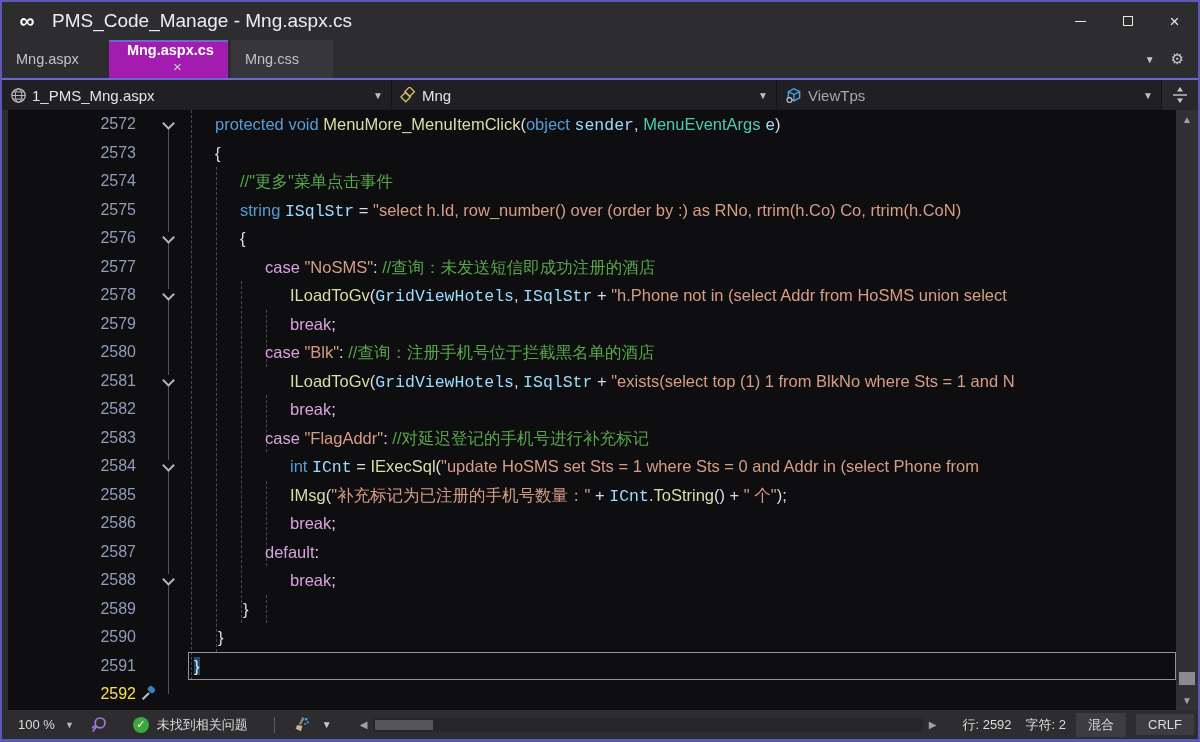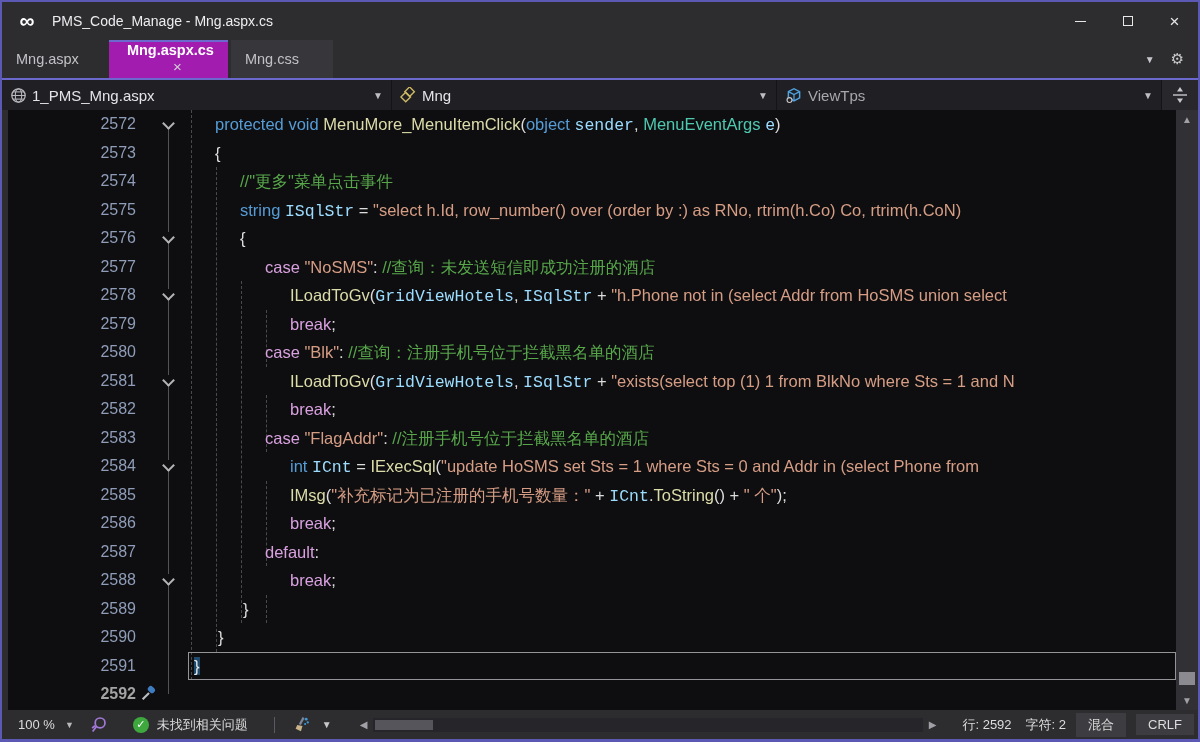--- a/index.html
+++ b/index.html
@@ -10,21 +10,21 @@
     width:1200px; height:742px;
     border:2px solid #5B59B4; border-bottom-width:3px;
     background:#2D2D30;
     display:flex; flex-direction:column;
     overflow:hidden;
   }
 
   
   .titlebar{ height:38px; background:#2D2D30; display:flex; align-items:center; flex:0 0 auto; }
   .vs-logo{ width:38px; text-align:center; color:#FFFFFF; font-size:21px; font-weight:bold; margin-left:6px; }
-  .title-text{ color:#EDEDF0; font-size:14px; margin-left:6px; flex:1 1 auto; white-space:nowrap; }
+  .title-text{ color:#EDEDF0; font-size:19px; margin-left:6px; flex:1 1 auto; white-space:nowrap; }
   .win-controls{ display:flex; height:100%; }
   .win-btn{ width:47px; height:100%; display:flex; align-items:center; justify-content:center; color:#E8E8E8; font-size:16px; }
   .min-glyph{ display:block; width:11px; border-top:1px solid #E8E8E8; }
   .max-glyph{ display:block; width:10px; height:10px; border:1px solid #E8E8E8; }
   .close-glyph{ font-size:17px; line-height:1; }
 
   
   .tabstrip{ height:40px; background:#2D2D30; border-bottom:2px solid #6C69CE; display:flex; align-items:stretch; flex:0 0 auto; }
   .tab{ display:flex; align-items:center; padding:0 20px; font-size:14.5px; color:#C2C2C6; white-space:nowrap; }
   .tab.first{ margin-left:2px; padding:0 30px 0 12px; }
@@ -45,21 +45,21 @@
   .nav-sec.s2{ width:385px; }
   .nav-sec.s3{ flex:1 1 auto; }
   .nav-split{ width:36px; display:flex; align-items:center; justify-content:center; background:#28282C; }
 
   
   .editor{ height:600px; background:#0E0E10; display:flex; position:relative; flex:0 0 auto;justify-content:space-between; }
   .bp-margin{ width:6px; background:#2D2D30; flex:0 0 auto; }
   .gutter{ width:180px; flex:0 0 auto; position:relative; }
   .g-row{ height:28.5px; display:flex; }
   .lnum{ width:128px; text-align:right; font-size:16px; color:#8F9DB8; line-height:28.5px; }
-  .lnum.cur{ color:#a3a3a3;font-weight:bold; }
+  .lnum.cur{ color:#fde047; }
   .foldcol{ width:52px; position:relative; }
   .struct-line{ position:absolute; left:160px; top:14px; height:570px; border-left:1px solid #525257; }
   .chev{ position:absolute; left:26px; top:8px; width:12px; height:12px; background:#0E0E10; }
   .chev::before{ content:""; position:absolute; left:2px; top:1px; width:7px; height:7px;
     border-right:2px solid #B4B4B8; border-bottom:2px solid #B4B4B8; transform:rotate(45deg); }
   .wrench{ position:absolute; left:4px; top:5px; }
 
   .code{ flex:1 1 auto; position:relative; overflow:hidden; }
   .guide{ position:absolute; width:0; border-left:1px dashed #4A4A4E; z-index:0; }
   .c-row{ height:28.5px; line-height:28.5px; white-space:nowrap; overflow:hidden; position:relative; z-index:1;
@@ -286,21 +286,21 @@
         <div class="c-row" style="padding-left: 27px;"><span class="tk-p">{</span></div>
         <div class="c-row" style="padding-left: 52px;"><span class="tk-cm">//"更多"菜单点击事件</span></div>
         <div class="c-row" style="padding-left: 52px;"><span class="tk-k">string</span><span class="tk-p"> </span><span class="tk-v">ISqlStr</span><span class="tk-p"> = </span><span class="tk-s">"select h.Id, row_number() over (order by :) as RNo, rtrim(h.Co) Co, rtrim(h.CoN)</span></div>
         <div class="c-row" style="padding-left: 52px;"><span class="tk-p">{</span></div>
         <div class="c-row" style="padding-left: 77px;"><span class="tk-c">case</span><span class="tk-p"> </span><span class="tk-s">"NoSMS"</span><span class="tk-p">: </span><span class="tk-cm">//查询：未发送短信即成功注册的酒店</span></div>
         <div class="c-row" style="padding-left: 102px;"><span class="tk-m">ILoadToGv</span><span class="tk-p">(</span><span class="tk-v">GridViewHotels</span><span class="tk-p">, </span><span class="tk-v">ISqlStr</span><span class="tk-p"> + </span><span class="tk-s">"h.Phone not in (select Addr from HoSMS union select</span></div>
         <div class="c-row" style="padding-left: 102px;"><span class="tk-c">break</span><span class="tk-p">;</span></div>
         <div class="c-row" style="padding-left: 77px;"><span class="tk-c">case</span><span class="tk-p"> </span><span class="tk-s">"Blk"</span><span class="tk-p">: </span><span class="tk-cm">//查询：注册手机号位于拦截黑名单的酒店</span></div>
         <div class="c-row" style="padding-left: 102px;"><span class="tk-m">ILoadToGv</span><span class="tk-p">(</span><span class="tk-v">GridViewHotels</span><span class="tk-p">, </span><span class="tk-v">ISqlStr</span><span class="tk-p"> + </span><span class="tk-s">"exists(select top (1) 1 from BlkNo where Sts = 1 and N</span></div>
         <div class="c-row" style="padding-left: 102px;"><span class="tk-c">break</span><span class="tk-p">;</span></div>
-        <div class="c-row" style="padding-left: 77px;"><span class="tk-c">case</span><span class="tk-p"> </span><span class="tk-s">"FlagAddr"</span><span class="tk-p">: </span><span class="tk-cm">//注册手机号位于拦截黑名单的酒店</span></div>
+        <div class="c-row" style="padding-left: 77px;"><span class="tk-c">case</span><span class="tk-p"> </span><span class="tk-s">"FlagAddr"</span><span class="tk-p">: </span><span class="tk-cm">//对延迟登记的手机号进行补充标记</span></div>
         <div class="c-row" style="padding-left: 102px;"><span class="tk-k">int</span><span class="tk-p"> </span><span class="tk-v">ICnt</span><span class="tk-p"> = </span><span class="tk-m">IExecSql</span><span class="tk-p">(</span><span class="tk-s">"update HoSMS set Sts = 1 where Sts = 0 and Addr in (select Phone from</span></div>
         <div class="c-row" style="padding-left: 102px;"><span class="tk-m">IMsg</span><span class="tk-p">(</span><span class="tk-s">"补充标记为已注册的手机号数量："</span><span class="tk-p"> + </span><span class="tk-v">ICnt</span><span class="tk-p">.</span><span class="tk-m">ToString</span><span class="tk-p">() + </span><span class="tk-s">" 个"</span><span class="tk-p">);</span></div>
         <div class="c-row" style="padding-left: 102px;"><span class="tk-c">break</span><span class="tk-p">;</span></div>
         <div class="c-row" style="padding-left: 77px;"><span class="tk-c">default</span><span class="tk-p">:</span></div>
         <div class="c-row" style="padding-left: 102px;"><span class="tk-c">break</span><span class="tk-p">;</span></div>
         <div class="c-row" style="padding-left: 55px;"><span class="tk-p">}</span></div>
         <div class="c-row" style="padding-left: 30px;"><span class="tk-p">}</span></div>
         <div class="c-row cur" style="padding-left: 5px;"><span class="tk-bh">}</span></div>
       </div>
     <div class="vscroll">

